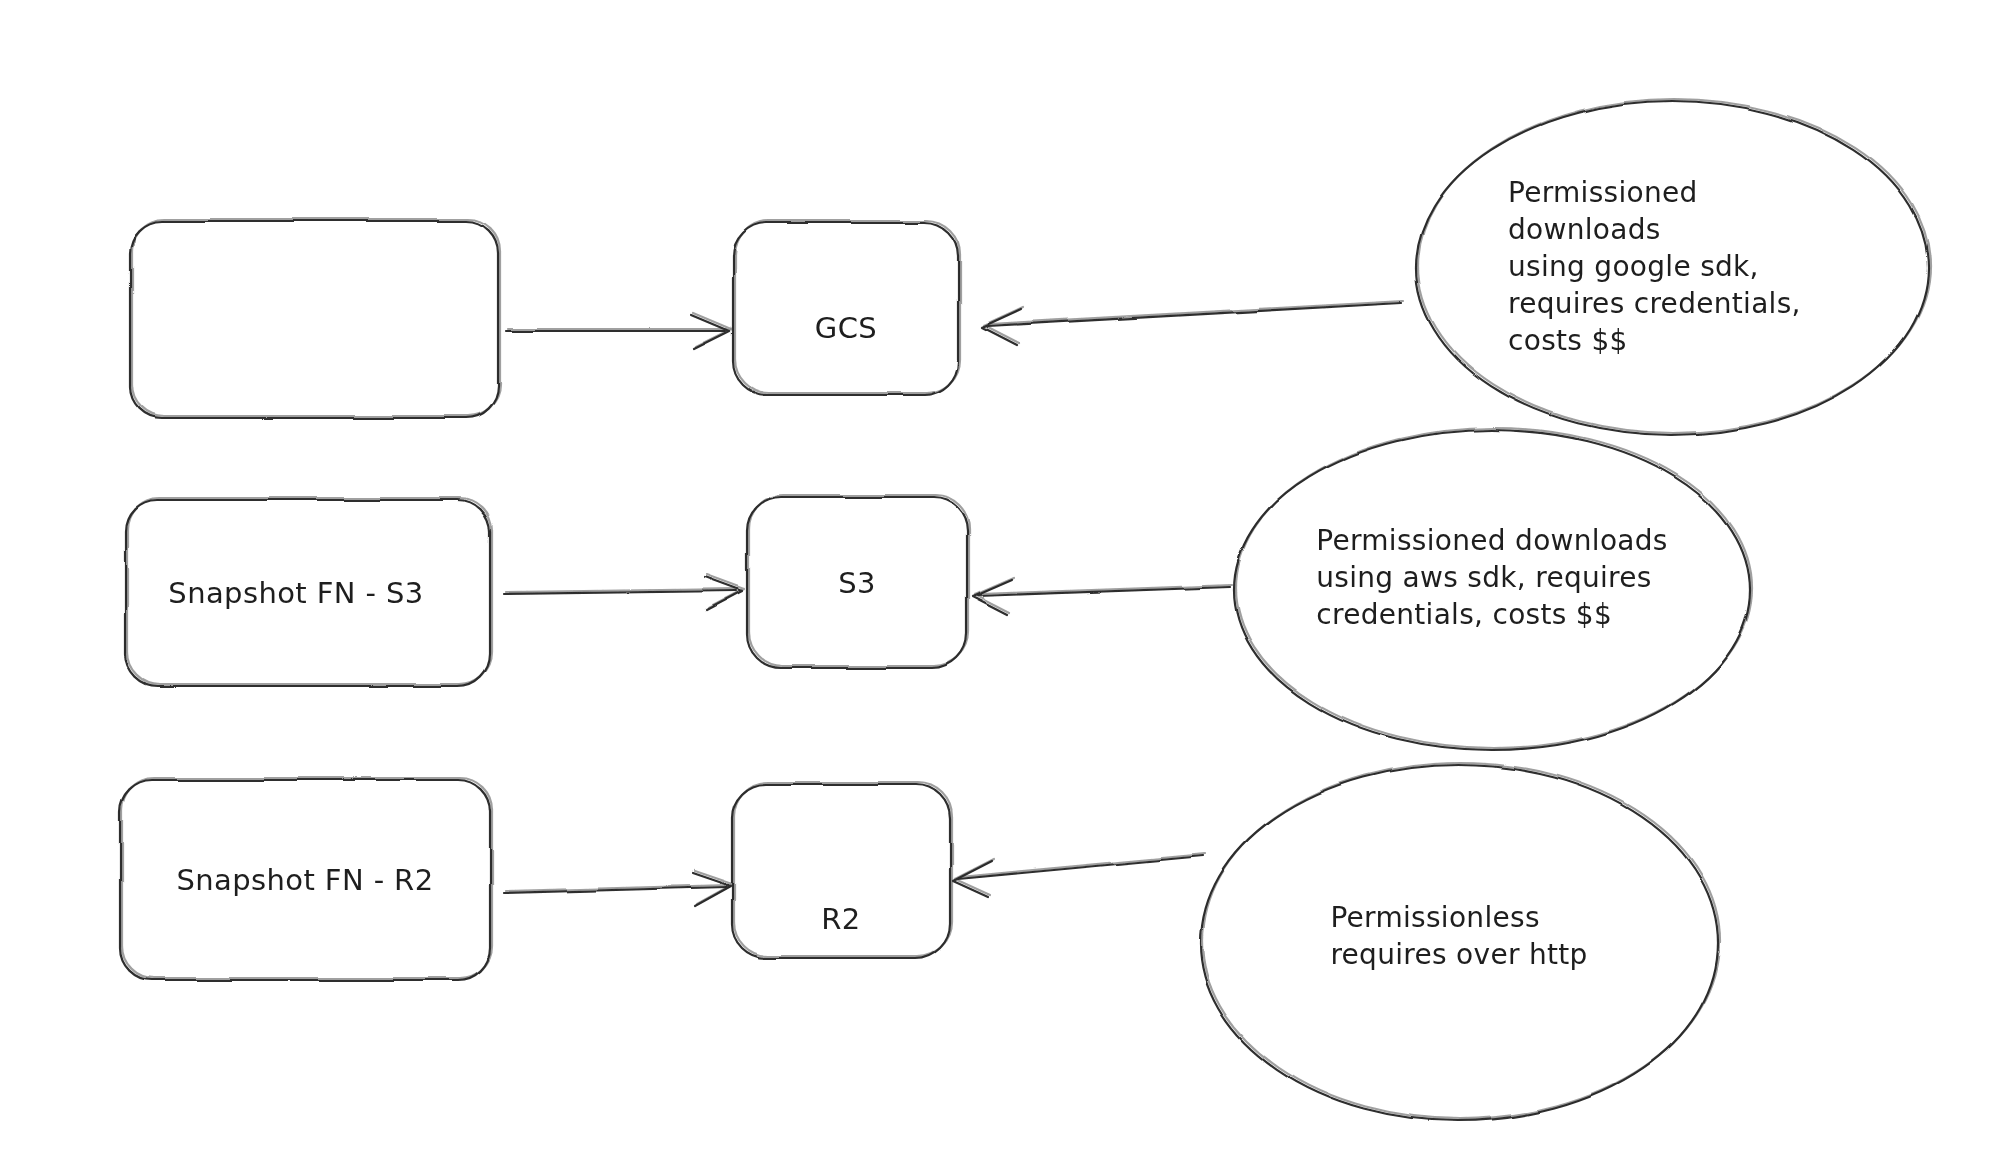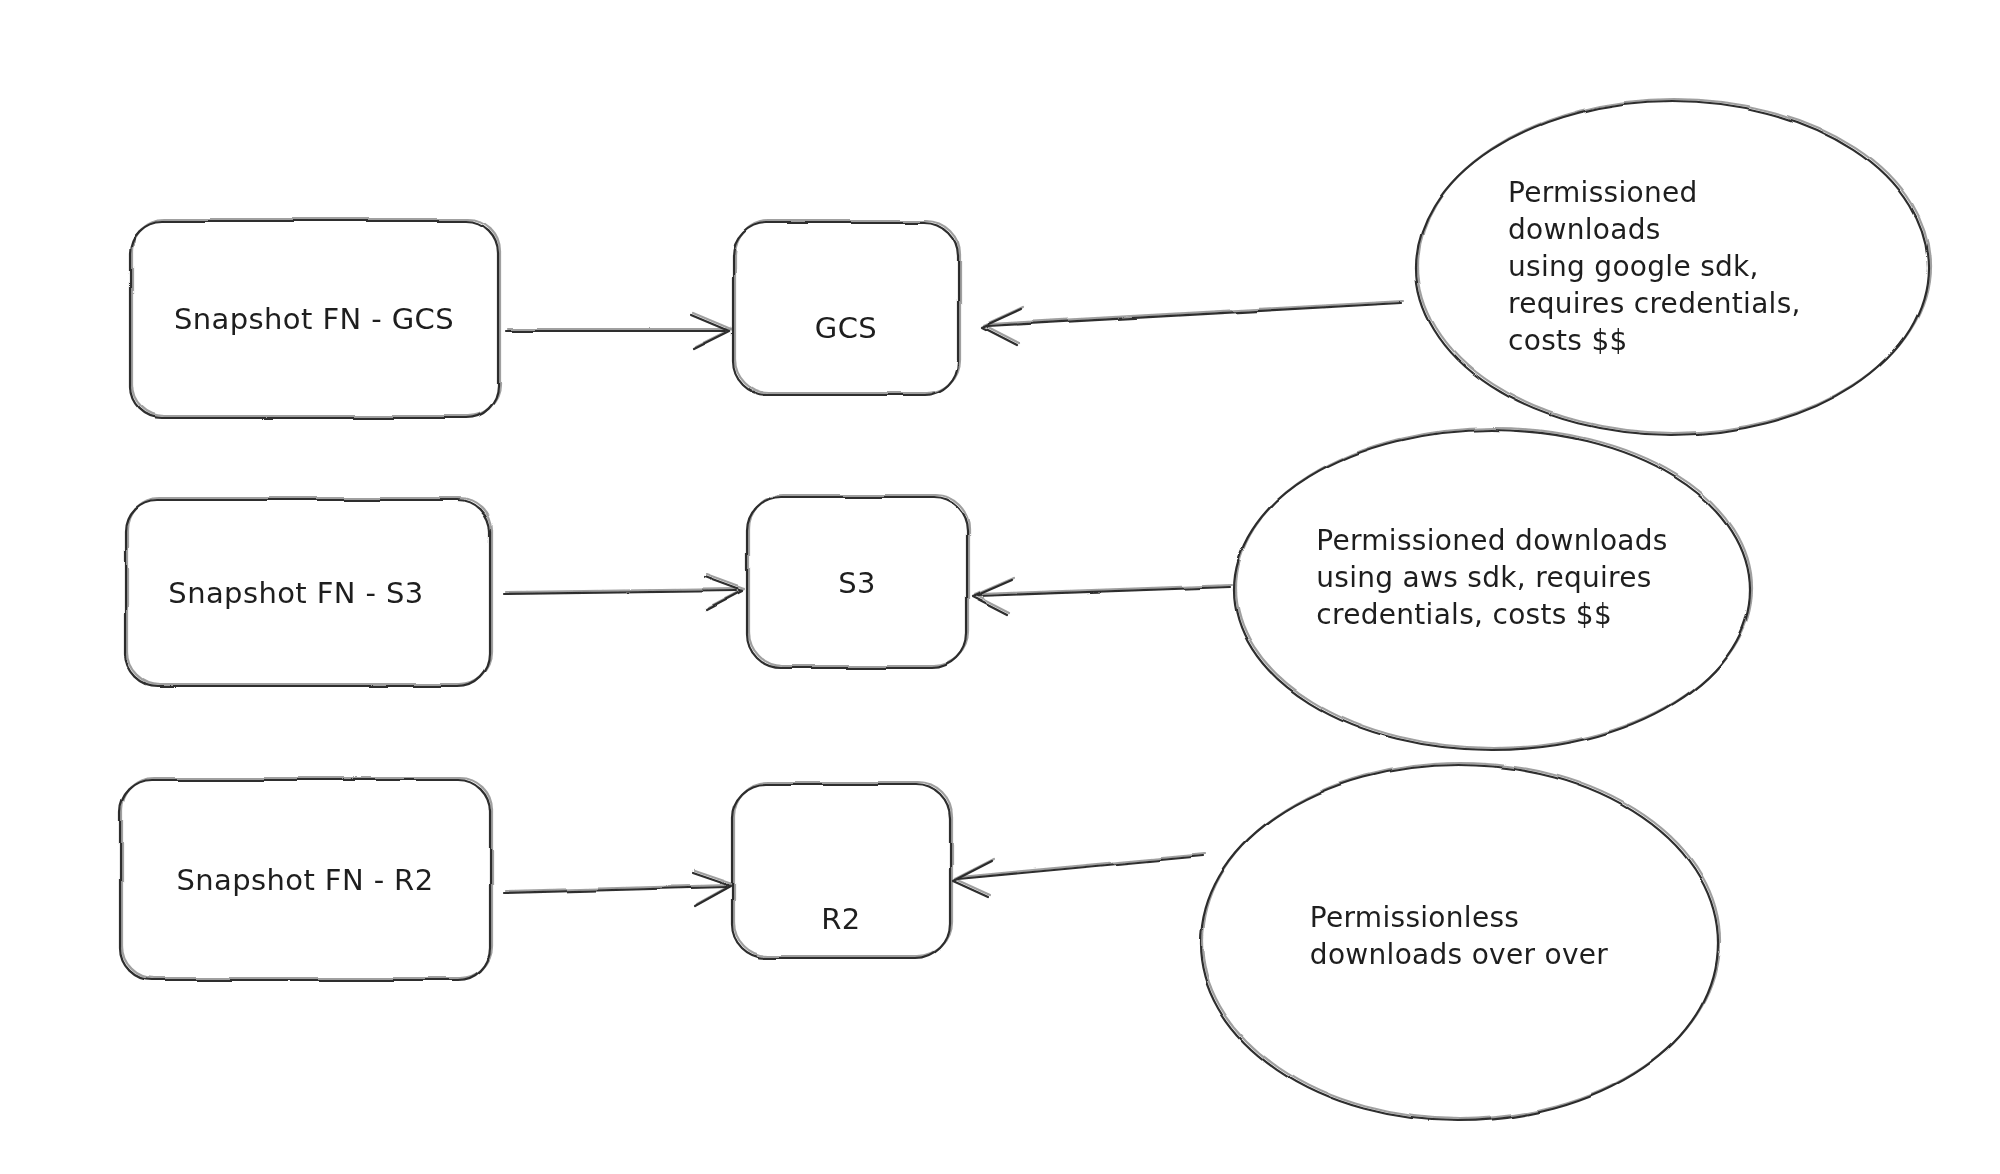--- a/index.html
+++ b/index.html
@@ -85,31 +85,30 @@
         </g>
         <g>
           <path d="M1203,856 L958,879"></path>
           <path d="M953,881 L992,861 M953,881 L988,897"></path>
         </g>
       </g>
       <use href="#sketch" x="2" y="-2" opacity="0.45"></use>
     </g>
   </svg>
 
-  <div class="label" style="left:314px; top:319px;">Snapshot FN - GCS</div>
   <div class="label" style="left:846px; top:306px;margin-top:22px;">GCS</div>
   <div class="note" style="left:1672px; top:266px;">Permissioned downloads
 using google sdk,
 requires credentials,
 costs $$</div>
 
   <div class="label" style="left:296px; top:593px;">Snapshot FN - S3</div>
   <div class="label" style="left:857px; top:583px;">S3</div>
   <div class="note" style="left:1492px; top:577px;">Permissioned downloads
 using aws sdk, requires
 credentials, costs $$</div>
 
   <div class="label" style="left:305px; top:880px;">Snapshot FN - R2</div>
   <div class="label" style="left:841px; top:871px;margin-top:48px;">R2</div>
   <div class="note" style="left:1459px; top:936px;">Permissionless
-downloads over over</div>
+requires over http</div>
 
 </div>
 
 </body></html>

